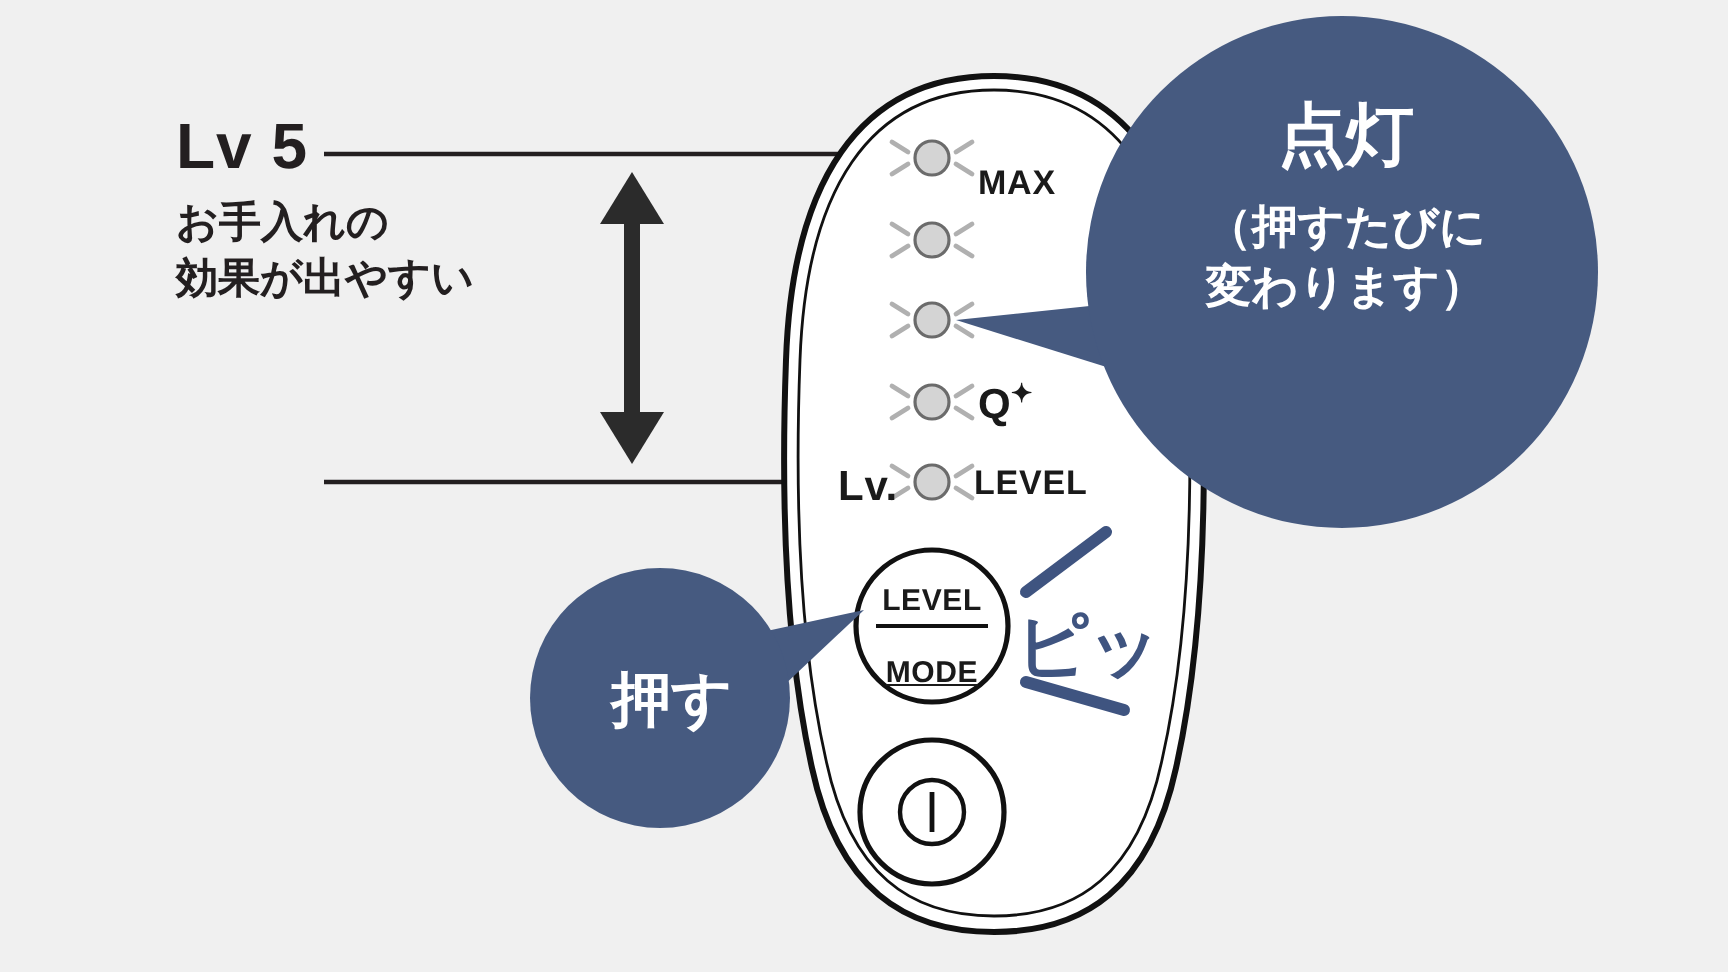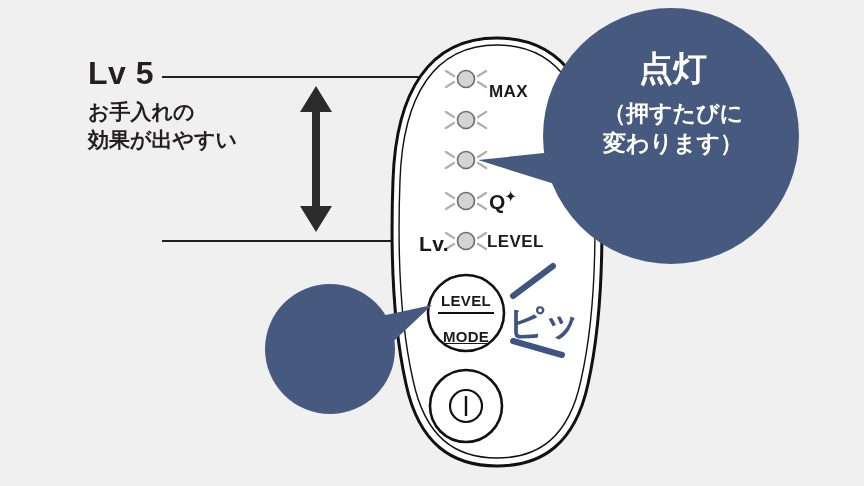--- a/index.html
+++ b/index.html
@@ -225,16 +225,17 @@
 
   <div class="led-label" id="label-speed">LEVEL</div>
 
   <div class="btn-text" id="btn-level">LEVEL</div>
   <div class="btn-text" id="btn-mode">MODE</div>
 
   <div class="bubble-text" id="bubble-top-sub">（押すたびに
 変わります）</div>
   <div class="bubble-text" id="bubble-top-main">点灯</div>
 
+  <div class="bubble-text" id="bubble-bottom-text">押す</div>
 
   <div id="sound-fx">ピッ</div>
 
 </div>
 
 </body></html>

